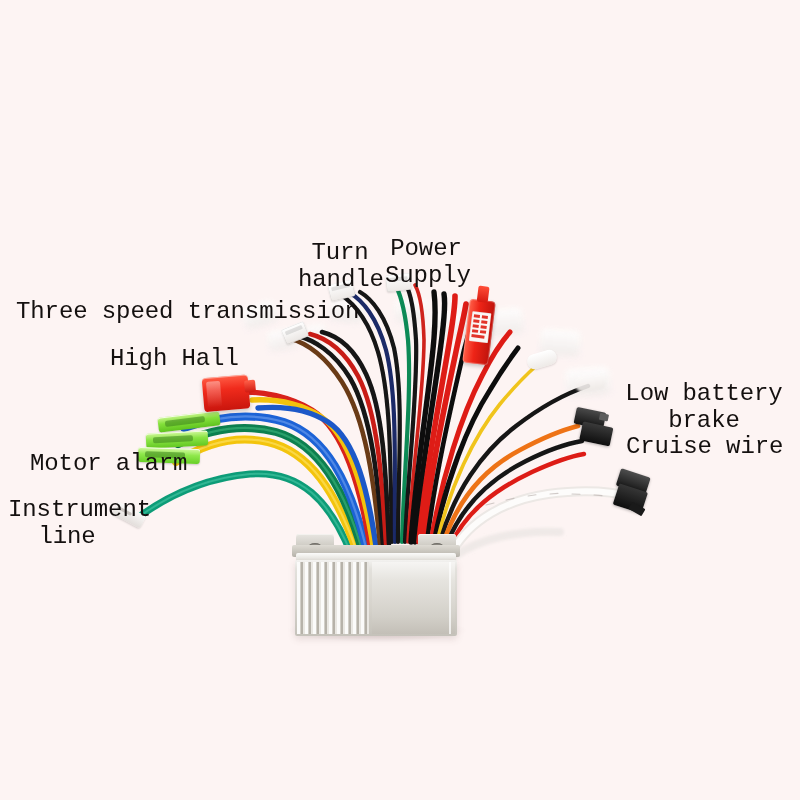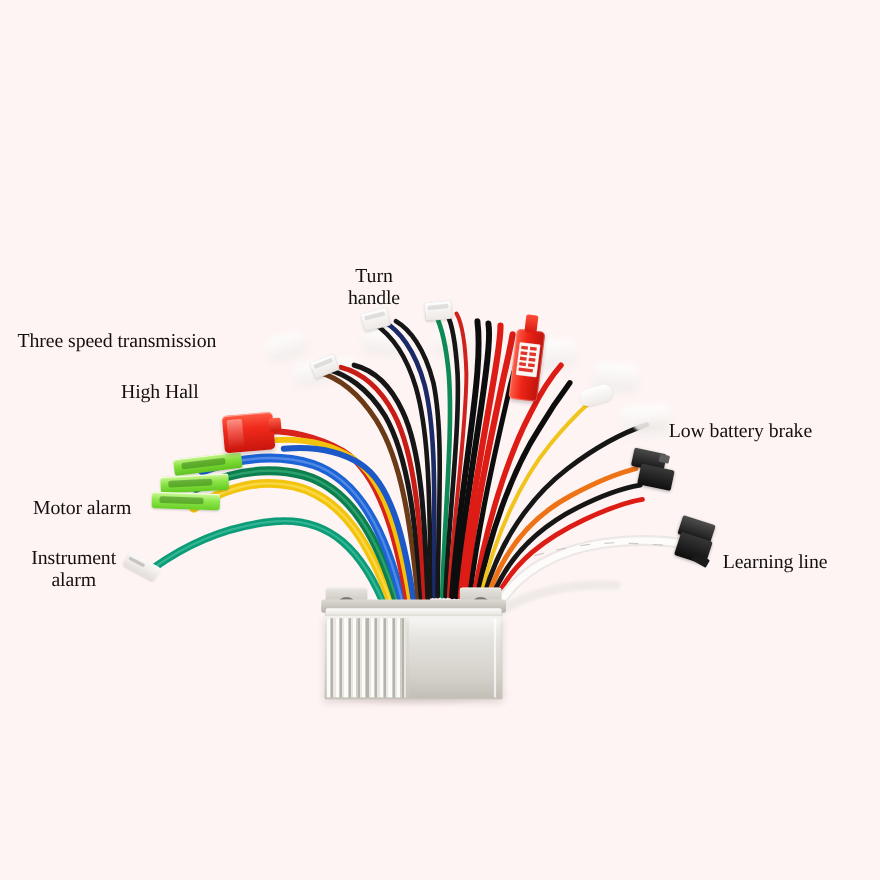--- a/index.html
+++ b/index.html
@@ -11,22 +11,22 @@
   }
   #stage{position:relative;width:800px;height:800px;background:#fdf4f3;}
 
   
   #photo{position:absolute;left:0;top:0;width:800px;height:800px;}
 
   
   .lbl{
     position:absolute;
     color:#14100f;
-    font-family:Liberation Serif, serif;
-    font-size:18px;
+    font-family:Liberation Mono, monospace;
+    font-size:24px;
     line-height:1.12;
     font-weight:400;
     letter-spacing:-0.1px;
     white-space:pre-line;
     text-align:center;
     z-index:40;
   }
   .lbl.l{text-align:left;margin-top:23px;}
 
   
@@ -311,26 +311,28 @@
   </div>
 
   <div class="lbl l" style="left:16px;top:276px;">Three speed transmission</div>
 
   <div class="lbl l" style="left:110px;top:323px;">High Hall</div>
 
 
   <div class="lbl l" style="left:30px;top:428px;">Motor alarm</div>
 
   <div class="lbl" style="left:8px;top:497px;width:118px;">Instrument
-alarm</div>
+line</div>
 
   <div class="lbl" style="left:298px;top:240px;width:84px;">Turn
 handle</div>
 
-
-
-
-  <div class="lbl l" style="left:608px;top:358px;">Low battery brake</div>
-
-
-  <div class="lbl l" style="left:657px;top:477px;">Learning line</div>
+  <div class="lbl" style="left:385px;top:236px;width:82px;">Power
+Supply</div>
+
+
+
+  <div class="lbl l" style="left:608px;top:358px;text-align:center;">Low battery brake</div>
+
+  <div class="lbl l" style="left:626px;top:411px;">Cruise wire</div>
+
 
 </div>
 
 </body></html>

